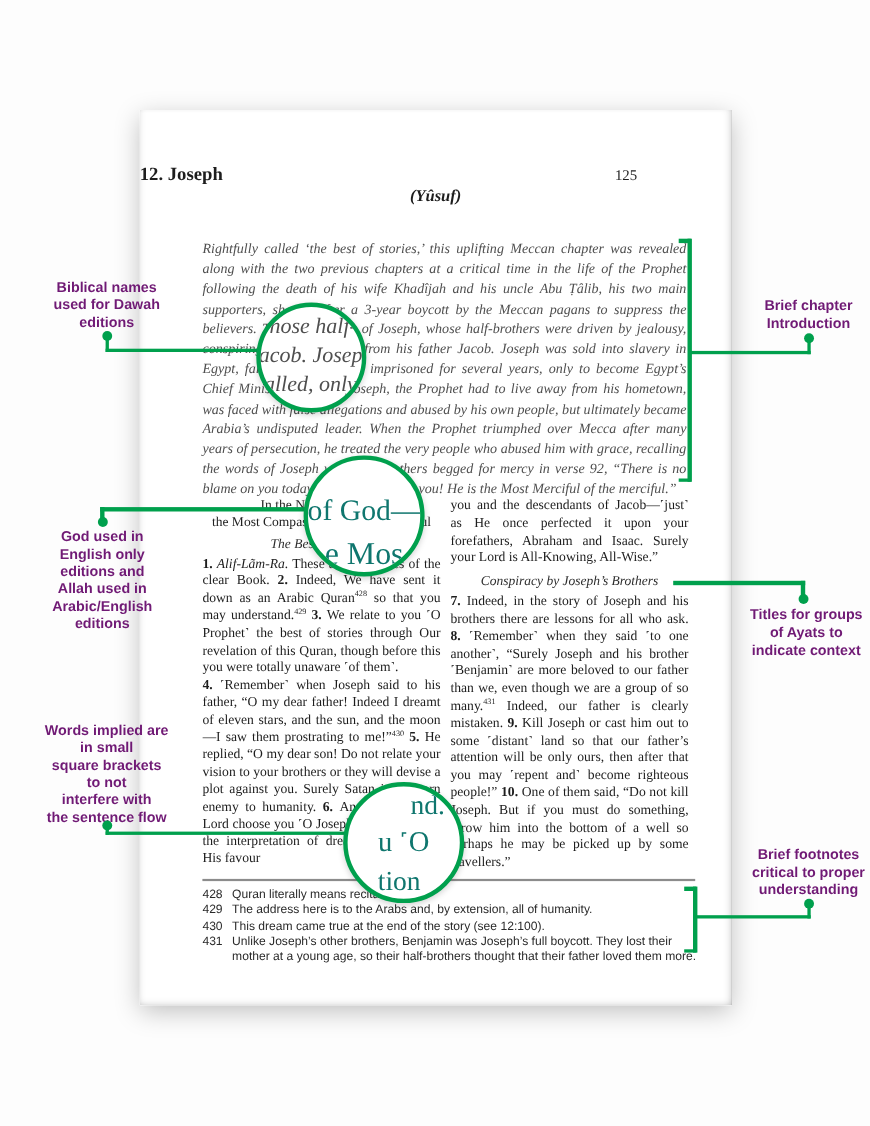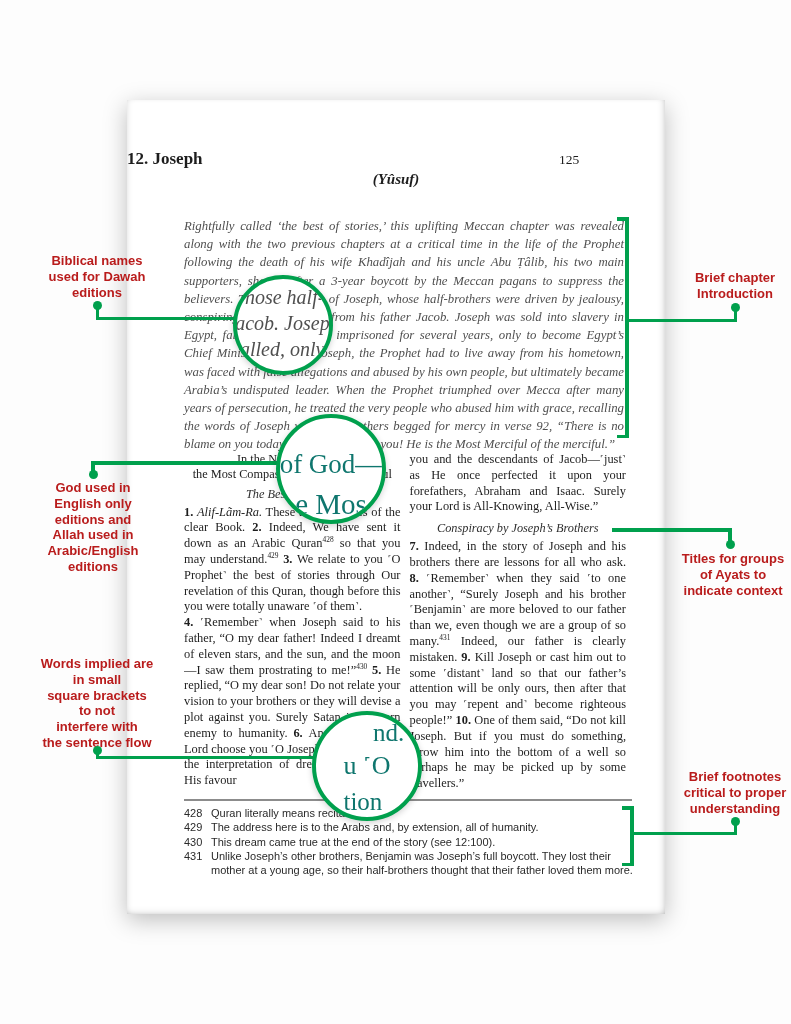--- a/index.html
+++ b/index.html
@@ -28,21 +28,21 @@
   .s-i{font-style:italic;}
   .s-sup{font-size:0.6em;vertical-align:super;line-height:0;}
   .fn-sep{position:absolute;left:57px;top:699px;width:448px;height:1.5px;background:#8c8c8c;}
   .footnotes{position:absolute;left:57px;top:706px;width:452px;}
   .fn-row{display:flex;align-items:flex-start;}
   .fn-num{flex:0 0 27px;font-family:"Liberation Sans",sans-serif;font-size:11px;line-height:14.3px;color:#2a2a2a;}
   .fn-text{flex:1;font-family:"Liberation Sans",sans-serif;font-size:11px;line-height:14.3px;color:#2a2a2a;}
   
   .gline,.gdot{position:absolute;background:#00A04D;}
   .gdot{border-radius:50%;width:9px;height:9px;}
-  .callout{position:absolute;width:160px;text-align:center;color:#b91c1c;font-weight:700;
+  .callout{position:absolute;width:160px;text-align:center;color:#701a75;font-weight:700;
            font-size:13px;line-height:15.8px;white-space:pre-line;font-family:"Liberation Sans",sans-serif;}
   
   .mag{position:absolute;border:4.5px solid #00A04D;border-radius:50%;background:#ffffff;
        overflow:hidden;box-sizing:border-box;box-shadow:0 2px 6px rgba(0,0,0,0.18);}
   .mag span{position:absolute;white-space:nowrap;font-family:"Liberation Serif",serif;color:#0f766e;}
   .mag1{left:233px;top:275px;width:100px;height:100px;}
   .mag1 span{font-style:italic;color:#4f4f4f;font-size:20px;}
   .mag1 .l1{top:7px;left:50%;transform:translateX(-50%);}
   .mag1 .l2{top:33px;left:50%;transform:translateX(-50%);}
   .mag1 .l3{top:59px;left:50%;transform:translateX(-50%);}

